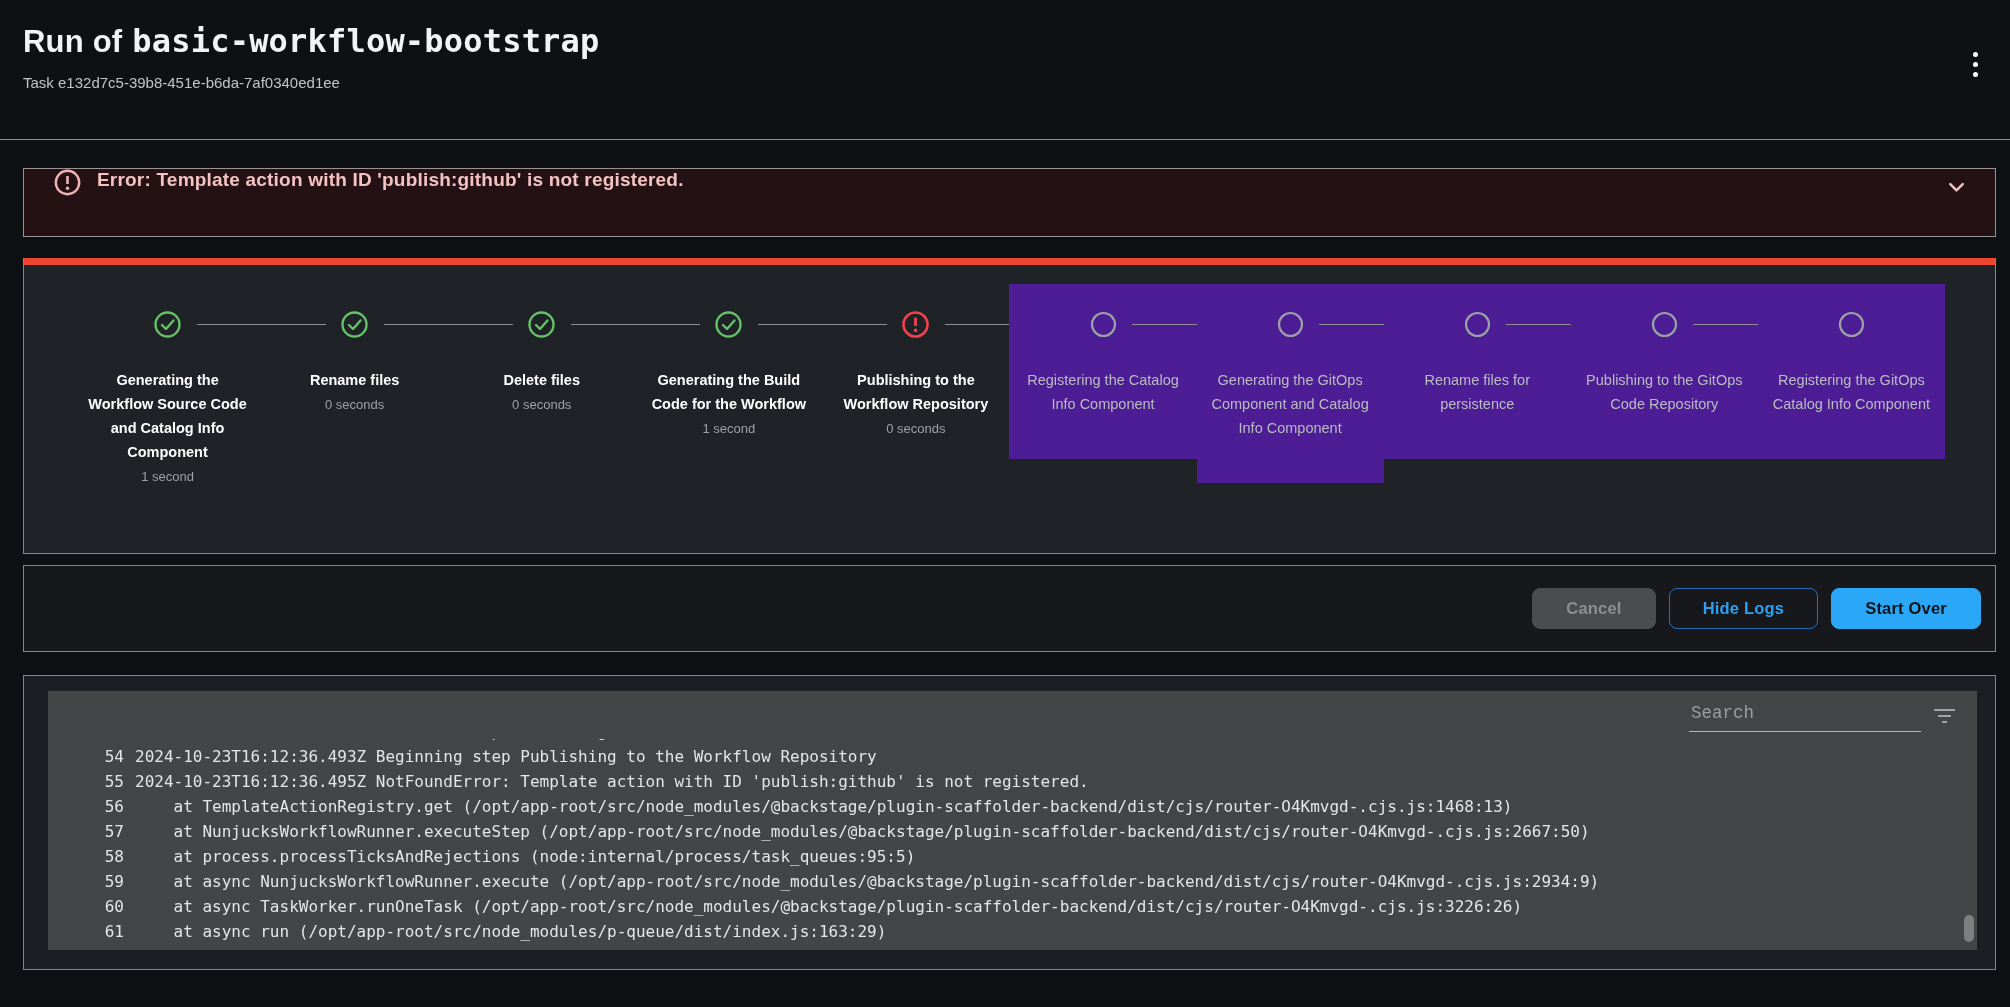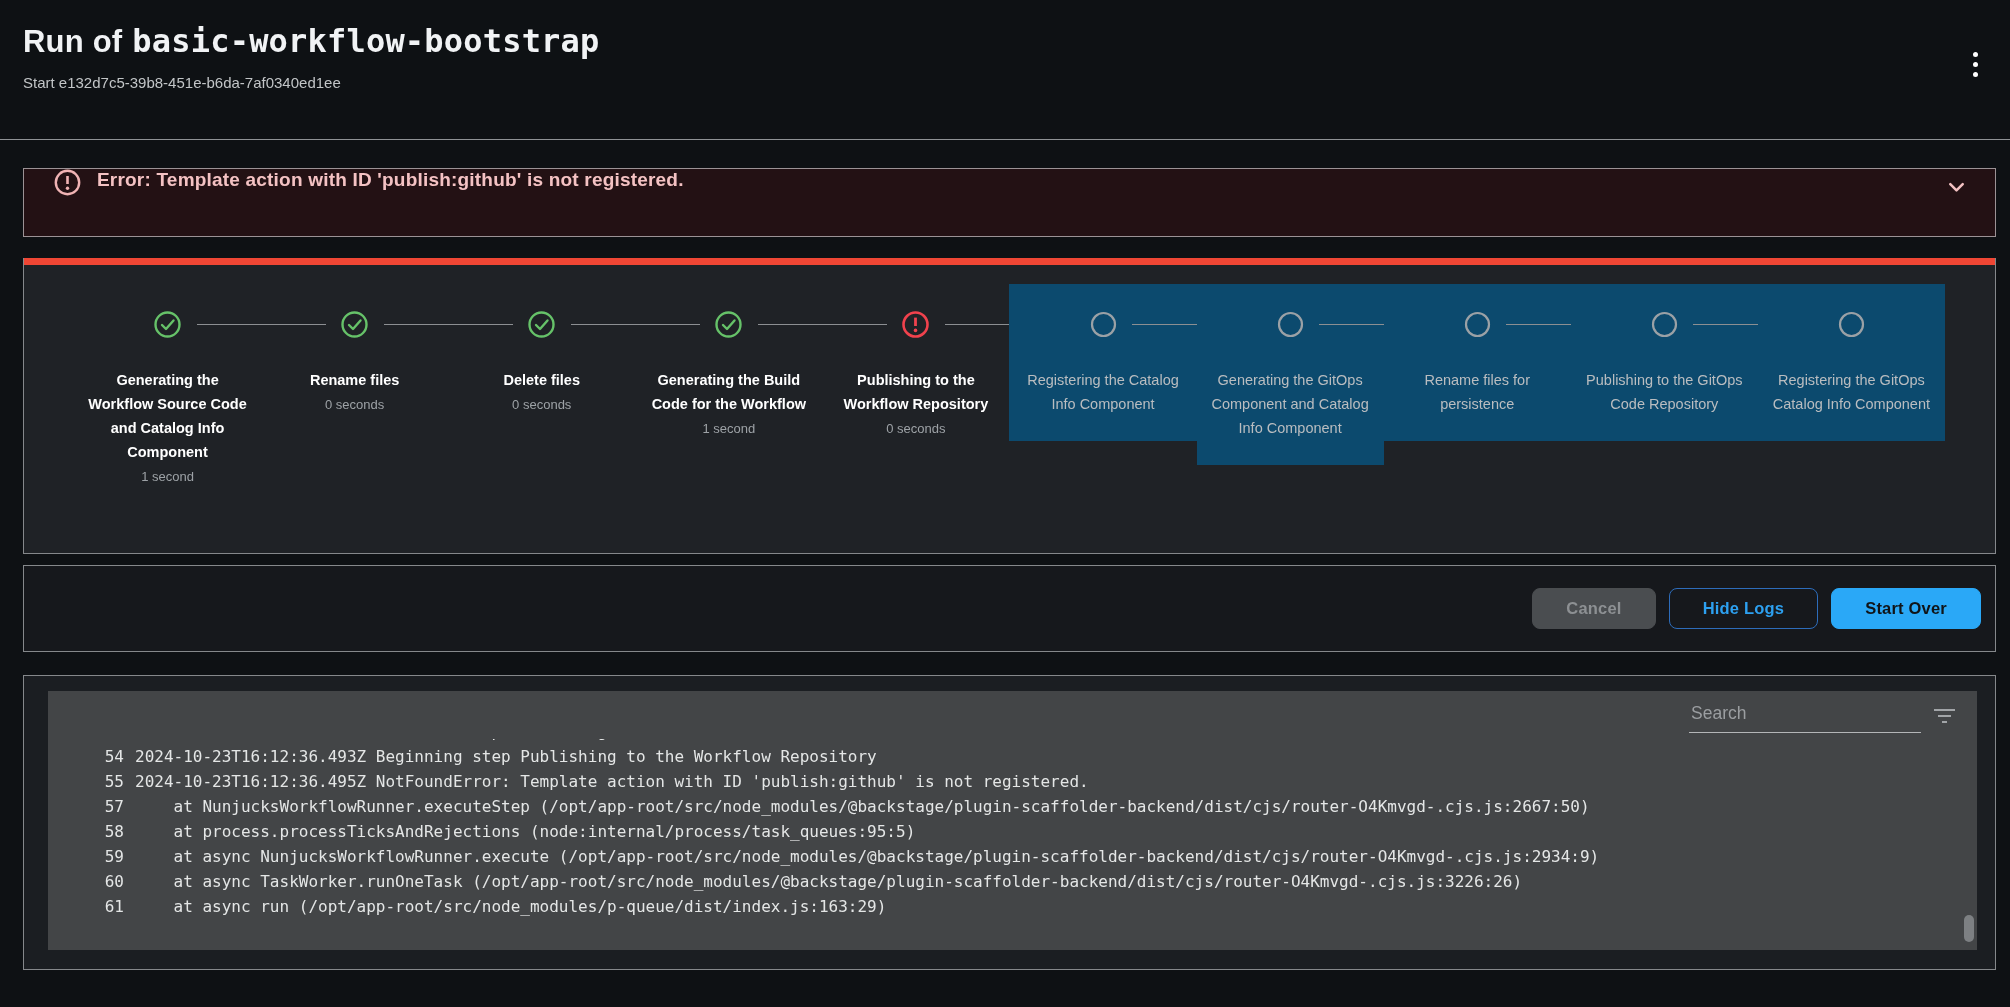--- a/index.html
+++ b/index.html
@@ -33,21 +33,21 @@
   .alert-toggle { background: none; border: none; cursor: pointer; width: 34px; height: 34px; display:flex; align-items:center; justify-content:center; }
 
   
   .stepper-card {
     margin-top: 21px; height: 296px;
     background: #1f2226; border: 1px solid #85888b; border-top: none; position: relative;
   }
   .fail-bar { height: 7px; background: #ef4634; }
   .steps { display: flex; align-items: flex-start; margin-top: 19px; padding: 0 50px; }
   .step { flex: 1 1 0; display: flex; flex-direction: column; align-items: center; position: relative; padding-top: 27px; }
-  .step.pending { background: #0c4a6e; padding-bottom: 20px; align-items: center; }
+  .step.pending { background: #4c1d95; padding-bottom: 38px; align-items: center; }
   .step:not(:last-child)::after {
     content: ""; position: absolute; top: 40px; height: 1px;
     left: calc(50% + 29px); right: calc(-50% + 29px); background: #8c8f92;
   }
   .step-icon { width: 27px; height: 27px; position: relative; z-index: 1; }
   .step-label { margin-top: 30px; max-width: 168px; text-align: center; font-size: 14.5px; line-height: 24px; font-weight: 600; color: #ffffff; }
   .step.pending .step-label { font-weight: 400; color: #babdc0; }
   .step-time { margin-top: 5px; font-size: 13px; color: #9da2a6; text-align: center; min-height: 0; }
 
   
@@ -60,21 +60,21 @@
   .btn-cancel { background: #4a4d50; color: #8d9093; border: 1px solid #4a4d50; cursor: default; }
   .btn-ghost { background: transparent; color: #2da0f0; border: 1px solid #2d6cba; }
   .btn-primary { background: #2aa8f7; color: #101418; border: 1px solid #2aa8f7; }
 
   
   .log-card { margin-top: 23px; height: 295px; background: #1b1e22; border: 1px solid #85888b; padding: 15px 18px 19px 24px; }
   .log-panel { position: relative; width: 100%; height: 100%; background: #434547; overflow: hidden; }
   .log-search { position: absolute; top: 6px; right: 56px; width: 232px; }
   .log-search input {
     width: 100%; background: transparent; border: none; border-bottom: 1px solid #b4b6b8;
-    font-family: Liberation Sans, sans-serif; font-size: 17.5px; color: #e2e4e5; padding: 6px 2px 8px 2px; outline: none;
+    font-family: Liberation Mono, monospace; font-size: 17.5px; color: #e2e4e5; padding: 6px 2px 8px 2px; outline: none;
   }
   .log-search input::placeholder { color: #9b9ea1; }
   .filter-icon { position: absolute; top: 18px; right: 22px; width: 22px; height: 16px; cursor: pointer;
     display: flex; flex-direction: column; align-items: center; gap: 4px; background: none; border: none; }
   .filter-icon i { display: block; height: 2px; background: #a2a5a8; }
   .filter-icon i:nth-child(1) { width: 21px; } .filter-icon i:nth-child(2) { width: 13px; } .filter-icon i:nth-child(3) { width: 5px; }
 
   .log-viewport { position: absolute; top: 48px; bottom: 6px; left: 0; right: 22px; overflow: hidden; }
   .log-inner { margin-top: -20px; }
   .log-line { display: flex; font-family: "DejaVu Sans Mono", monospace; font-size: 16px; line-height: 25px; color: #e4e6e6; white-space: pre; }
@@ -84,21 +84,21 @@
   .log-scroll-track { position: absolute; top: 0; bottom: 0; right: 0; width: 16px; }
   .log-scroll-thumb { position: absolute; right: 3px; bottom: 8px; width: 10px; height: 27px; border-radius: 5px; background: #7d8083; cursor: pointer; }
 
   svg { display: block; }
 </style>
 </head>
 <body>
 
 <header class="page-header">
   <h1 class="page-title"><span>Run of</span><span class="title-name">basic-workflow-bootstrap</span></h1>
-  <div class="page-subtitle">Start e132d7c5-39b8-451e-b6da-7af0340ed1ee</div>
+  <div class="page-subtitle">Task e132d7c5-39b8-451e-b6da-7af0340ed1ee</div>
   <button class="kebab">
       <i></i>
       <i></i>
       <i></i>
     </button>
 </header>
 
 <main class="main">
 
   <section class="alert">
@@ -248,20 +248,21 @@
           <i></i>
           <i></i>
           <i></i>
         </button>
 
       <div class="log-viewport">
         <div class="log-inner">
           <div class="log-line"><span class="log-ln">53</span><span class="log-txt">2024-10-23T16:12:36.492Z Finished step Generating the Build Code for the Workflow</span></div>
           <div class="log-line"><span class="log-ln">54</span><span class="log-txt">2024-10-23T16:12:36.493Z Beginning step Publishing to the Workflow Repository</span></div>
           <div class="log-line"><span class="log-ln">55</span><span class="log-txt">2024-10-23T16:12:36.495Z NotFoundError: Template action with ID 'publish:github' is not registered.</span></div>
+          <div class="log-line"><span class="log-ln">56</span><span class="log-txt">    at TemplateActionRegistry.get (/opt/app-root/src/node_modules/@backstage/plugin-scaffolder-backend/dist/cjs/router-O4Kmvgd-.cjs.js:1468:13)</span></div>
           <div class="log-line"><span class="log-ln">57</span><span class="log-txt">    at NunjucksWorkflowRunner.executeStep (/opt/app-root/src/node_modules/@backstage/plugin-scaffolder-backend/dist/cjs/router-O4Kmvgd-.cjs.js:2667:50)</span></div>
           <div class="log-line"><span class="log-ln">58</span><span class="log-txt">    at process.processTicksAndRejections (node:internal/process/task_queues:95:5)</span></div>
           <div class="log-line"><span class="log-ln">59</span><span class="log-txt">    at async NunjucksWorkflowRunner.execute (/opt/app-root/src/node_modules/@backstage/plugin-scaffolder-backend/dist/cjs/router-O4Kmvgd-.cjs.js:2934:9)</span></div>
           <div class="log-line"><span class="log-ln">60</span><span class="log-txt">    at async TaskWorker.runOneTask (/opt/app-root/src/node_modules/@backstage/plugin-scaffolder-backend/dist/cjs/router-O4Kmvgd-.cjs.js:3226:26)</span></div>
           <div class="log-line"><span class="log-ln">61</span><span class="log-txt">    at async run (/opt/app-root/src/node_modules/p-queue/dist/index.js:163:29)</span></div>
         </div>
       </div>
 
       <div class="log-scroll-track">
         <div class="log-scroll-thumb"></div>

